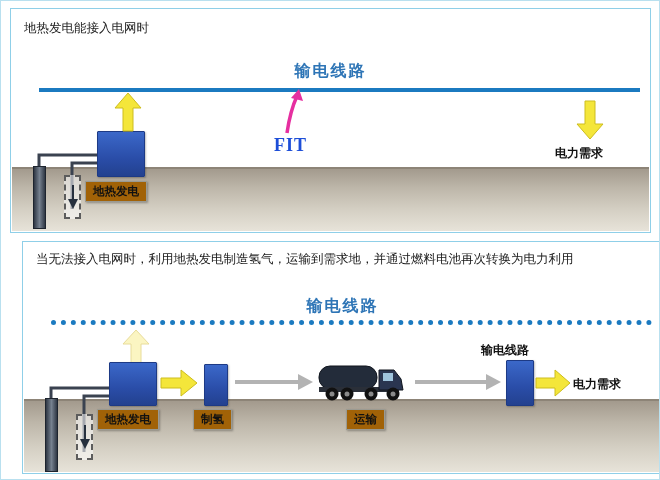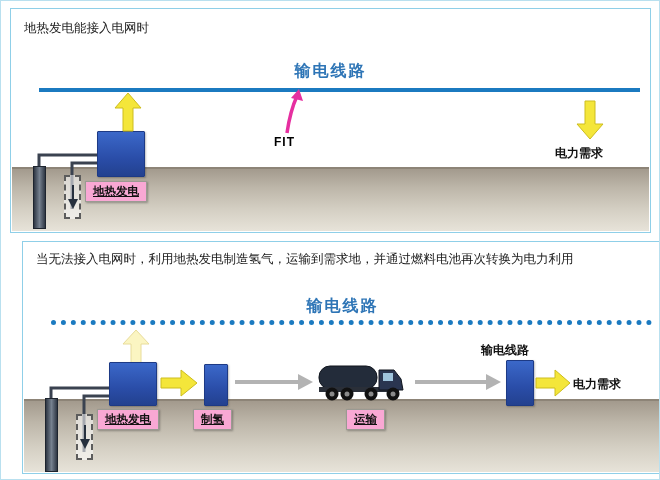--- a/index.html
+++ b/index.html
@@ -24,26 +24,26 @@
     position:absolute; left:1px; right:1px; bottom:1px;
     border-top:2px solid #8d8477;
     background:linear-gradient(180deg,#a39a8d 0%, #bdb6a9 30%, #d4cfc3 65%, #e7e3d9 100%);
   }
   .blue-box {
     position:absolute; border:1px solid #1d3a85; border-radius:1px;
     background:linear-gradient(180deg,#3b68c9 0%, #2a4da8 60%, #23418f 100%);
     box-shadow:1px 1px 2px rgba(0,0,0,.25);
   }
   .label-box {
-    position:absolute; background:#f9a8d4; border:1px solid #9a9a92;
+    position:absolute; background:#a16207; border:1px solid #9a9a92;
     padding:2px 7px; font-weight:bold; font-size:11.5px; color:#111;
-    white-space:nowrap; box-shadow:1px 1px 2px rgba(0,0,0,.3);text-decoration:underline;
+    white-space:nowrap; box-shadow:1px 1px 2px rgba(0,0,0,.3);
   }
   .bold-text { position:absolute; font-weight:bold; font-size:12px; color:#111; white-space:nowrap; }
-  .fit-text { position:absolute; font-weight:bold; font-size:12px; color:#000000; letter-spacing:1px; }
+  .fit-text { position:absolute; font-weight:bold; font-size:18px; color:#1d4ed8; letter-spacing:1px;font-family:Liberation Serif, serif; }
   .well {
     position:absolute; width:13px; border:1px solid #1d242e; box-sizing:border-box;
     background:linear-gradient(90deg,#2f3744,#76818f,#2f3744);
   }
   .dashed-box {
     position:absolute; width:17px; border:2px dashed #5c5c5c; box-sizing:border-box;
     background:rgba(255,255,255,.55); display:flex; align-items:center; justify-content:center;
   }
   .pipes { position:absolute; left:0; top:0; pointer-events:none; }
   svg.abs { overflow:visible; }

